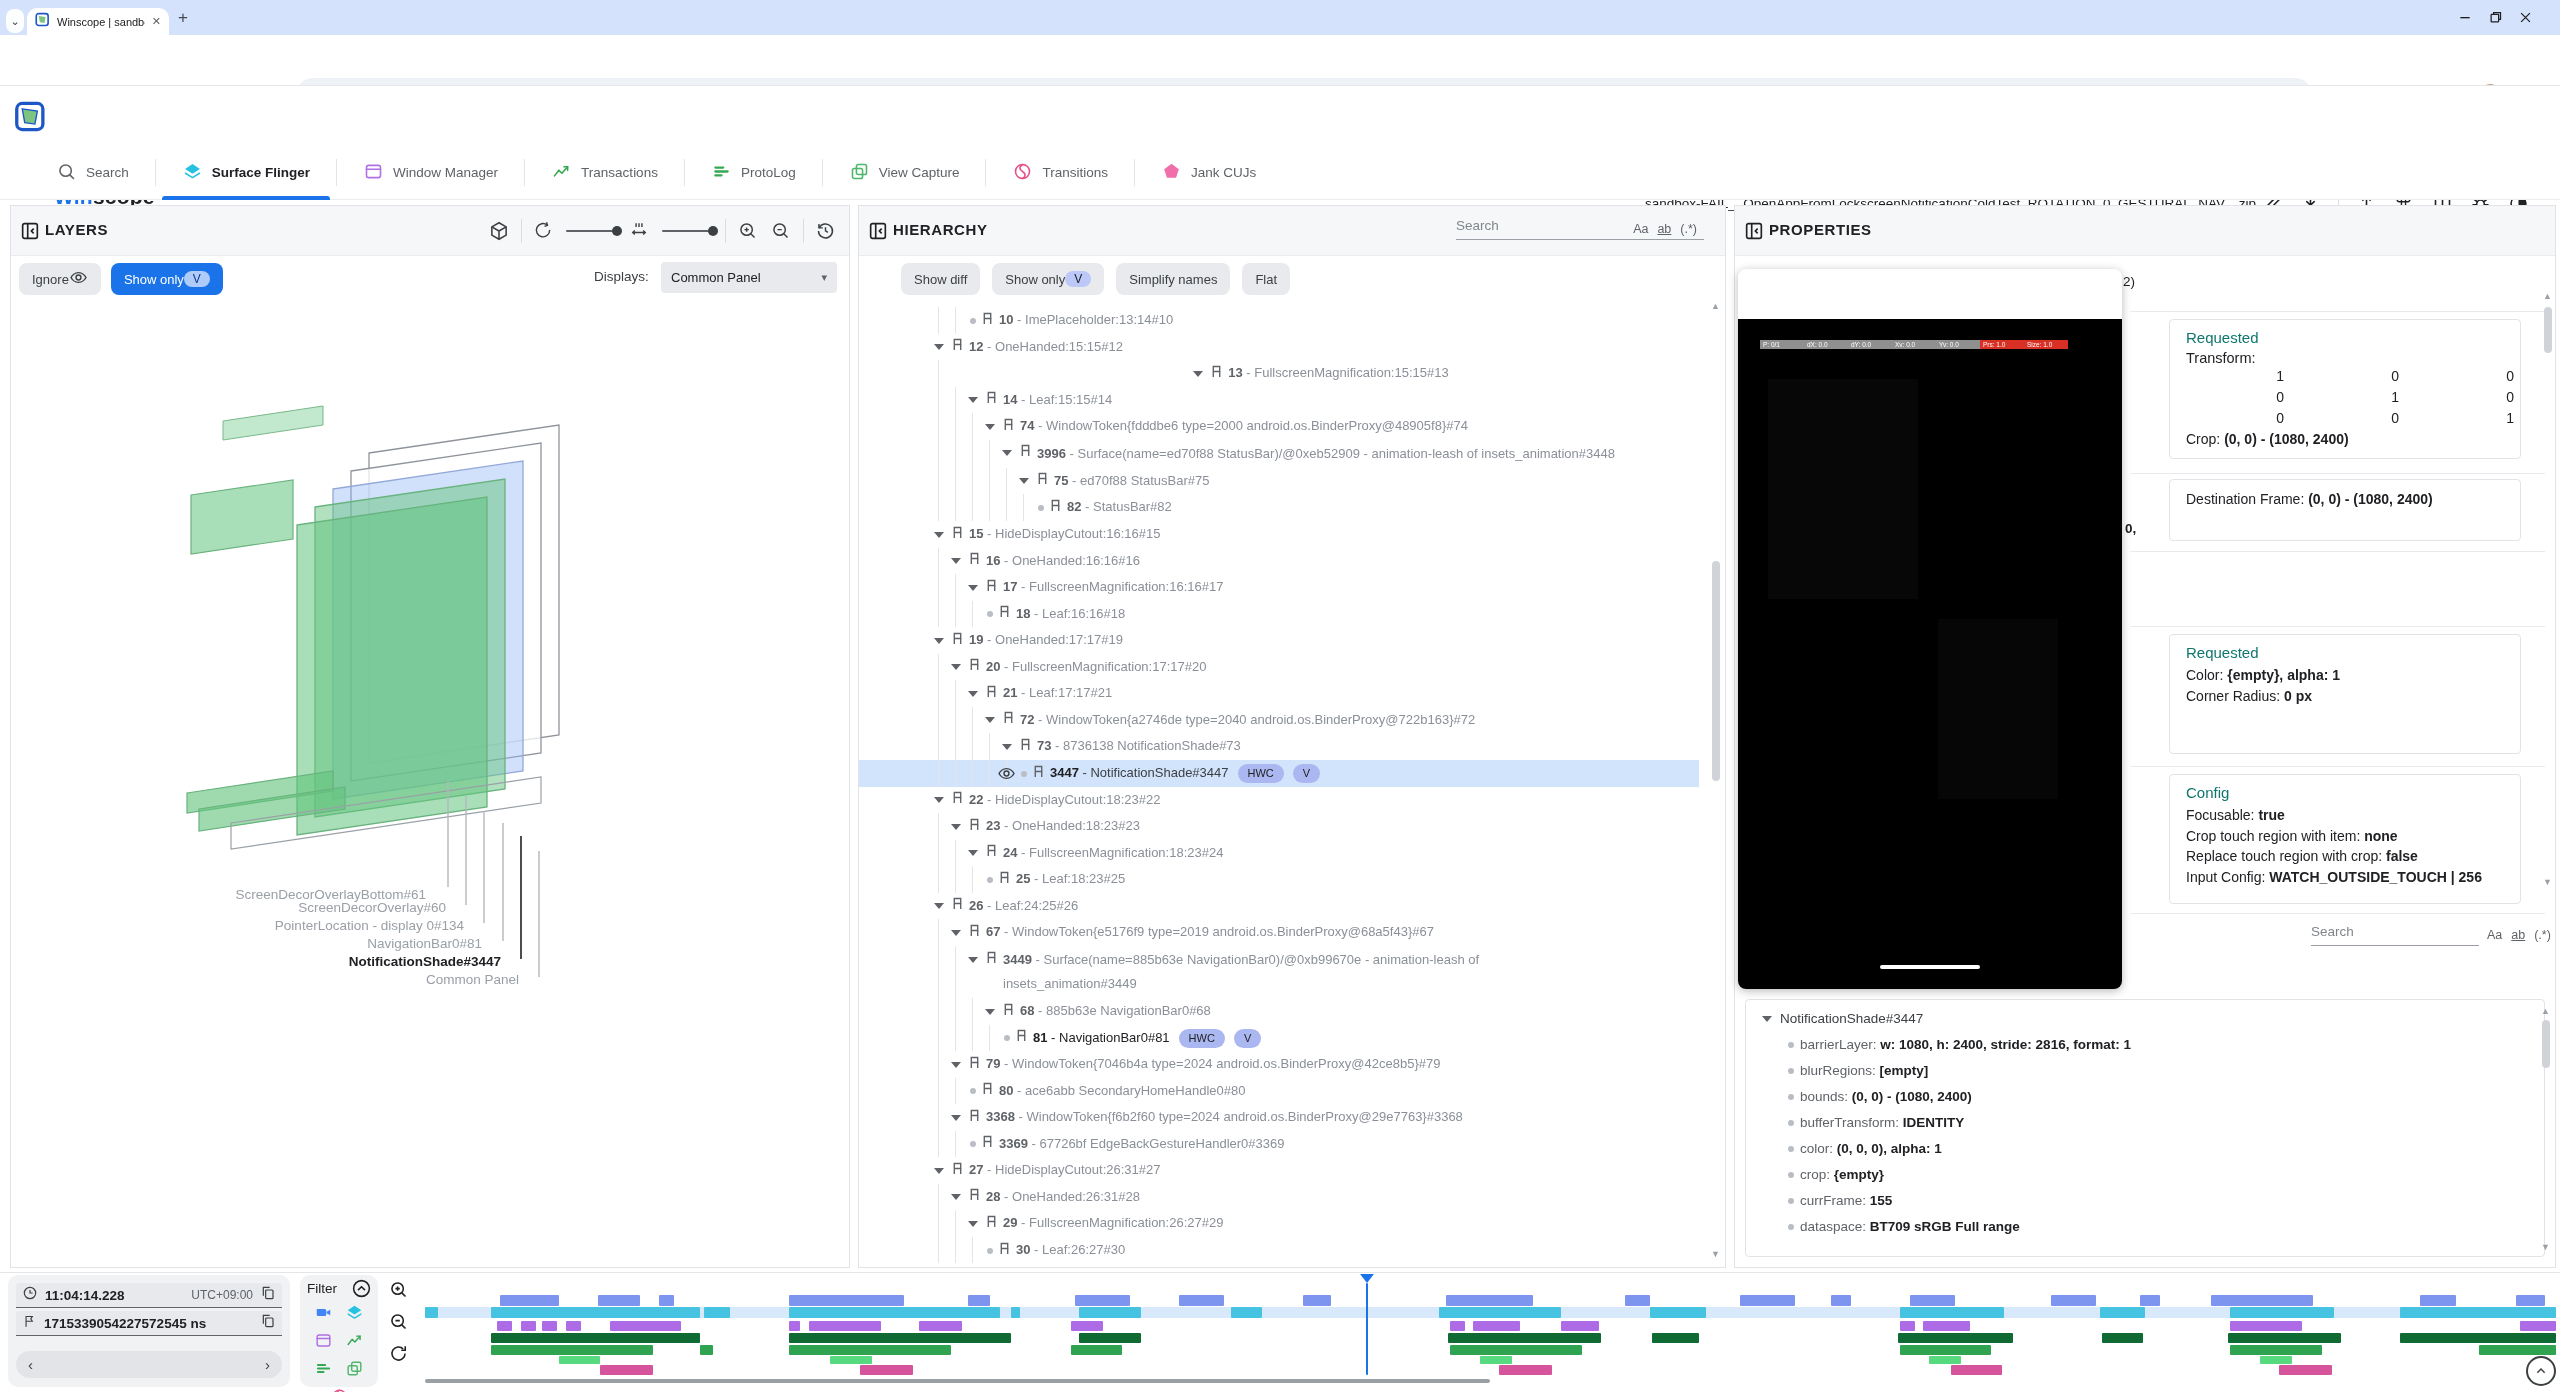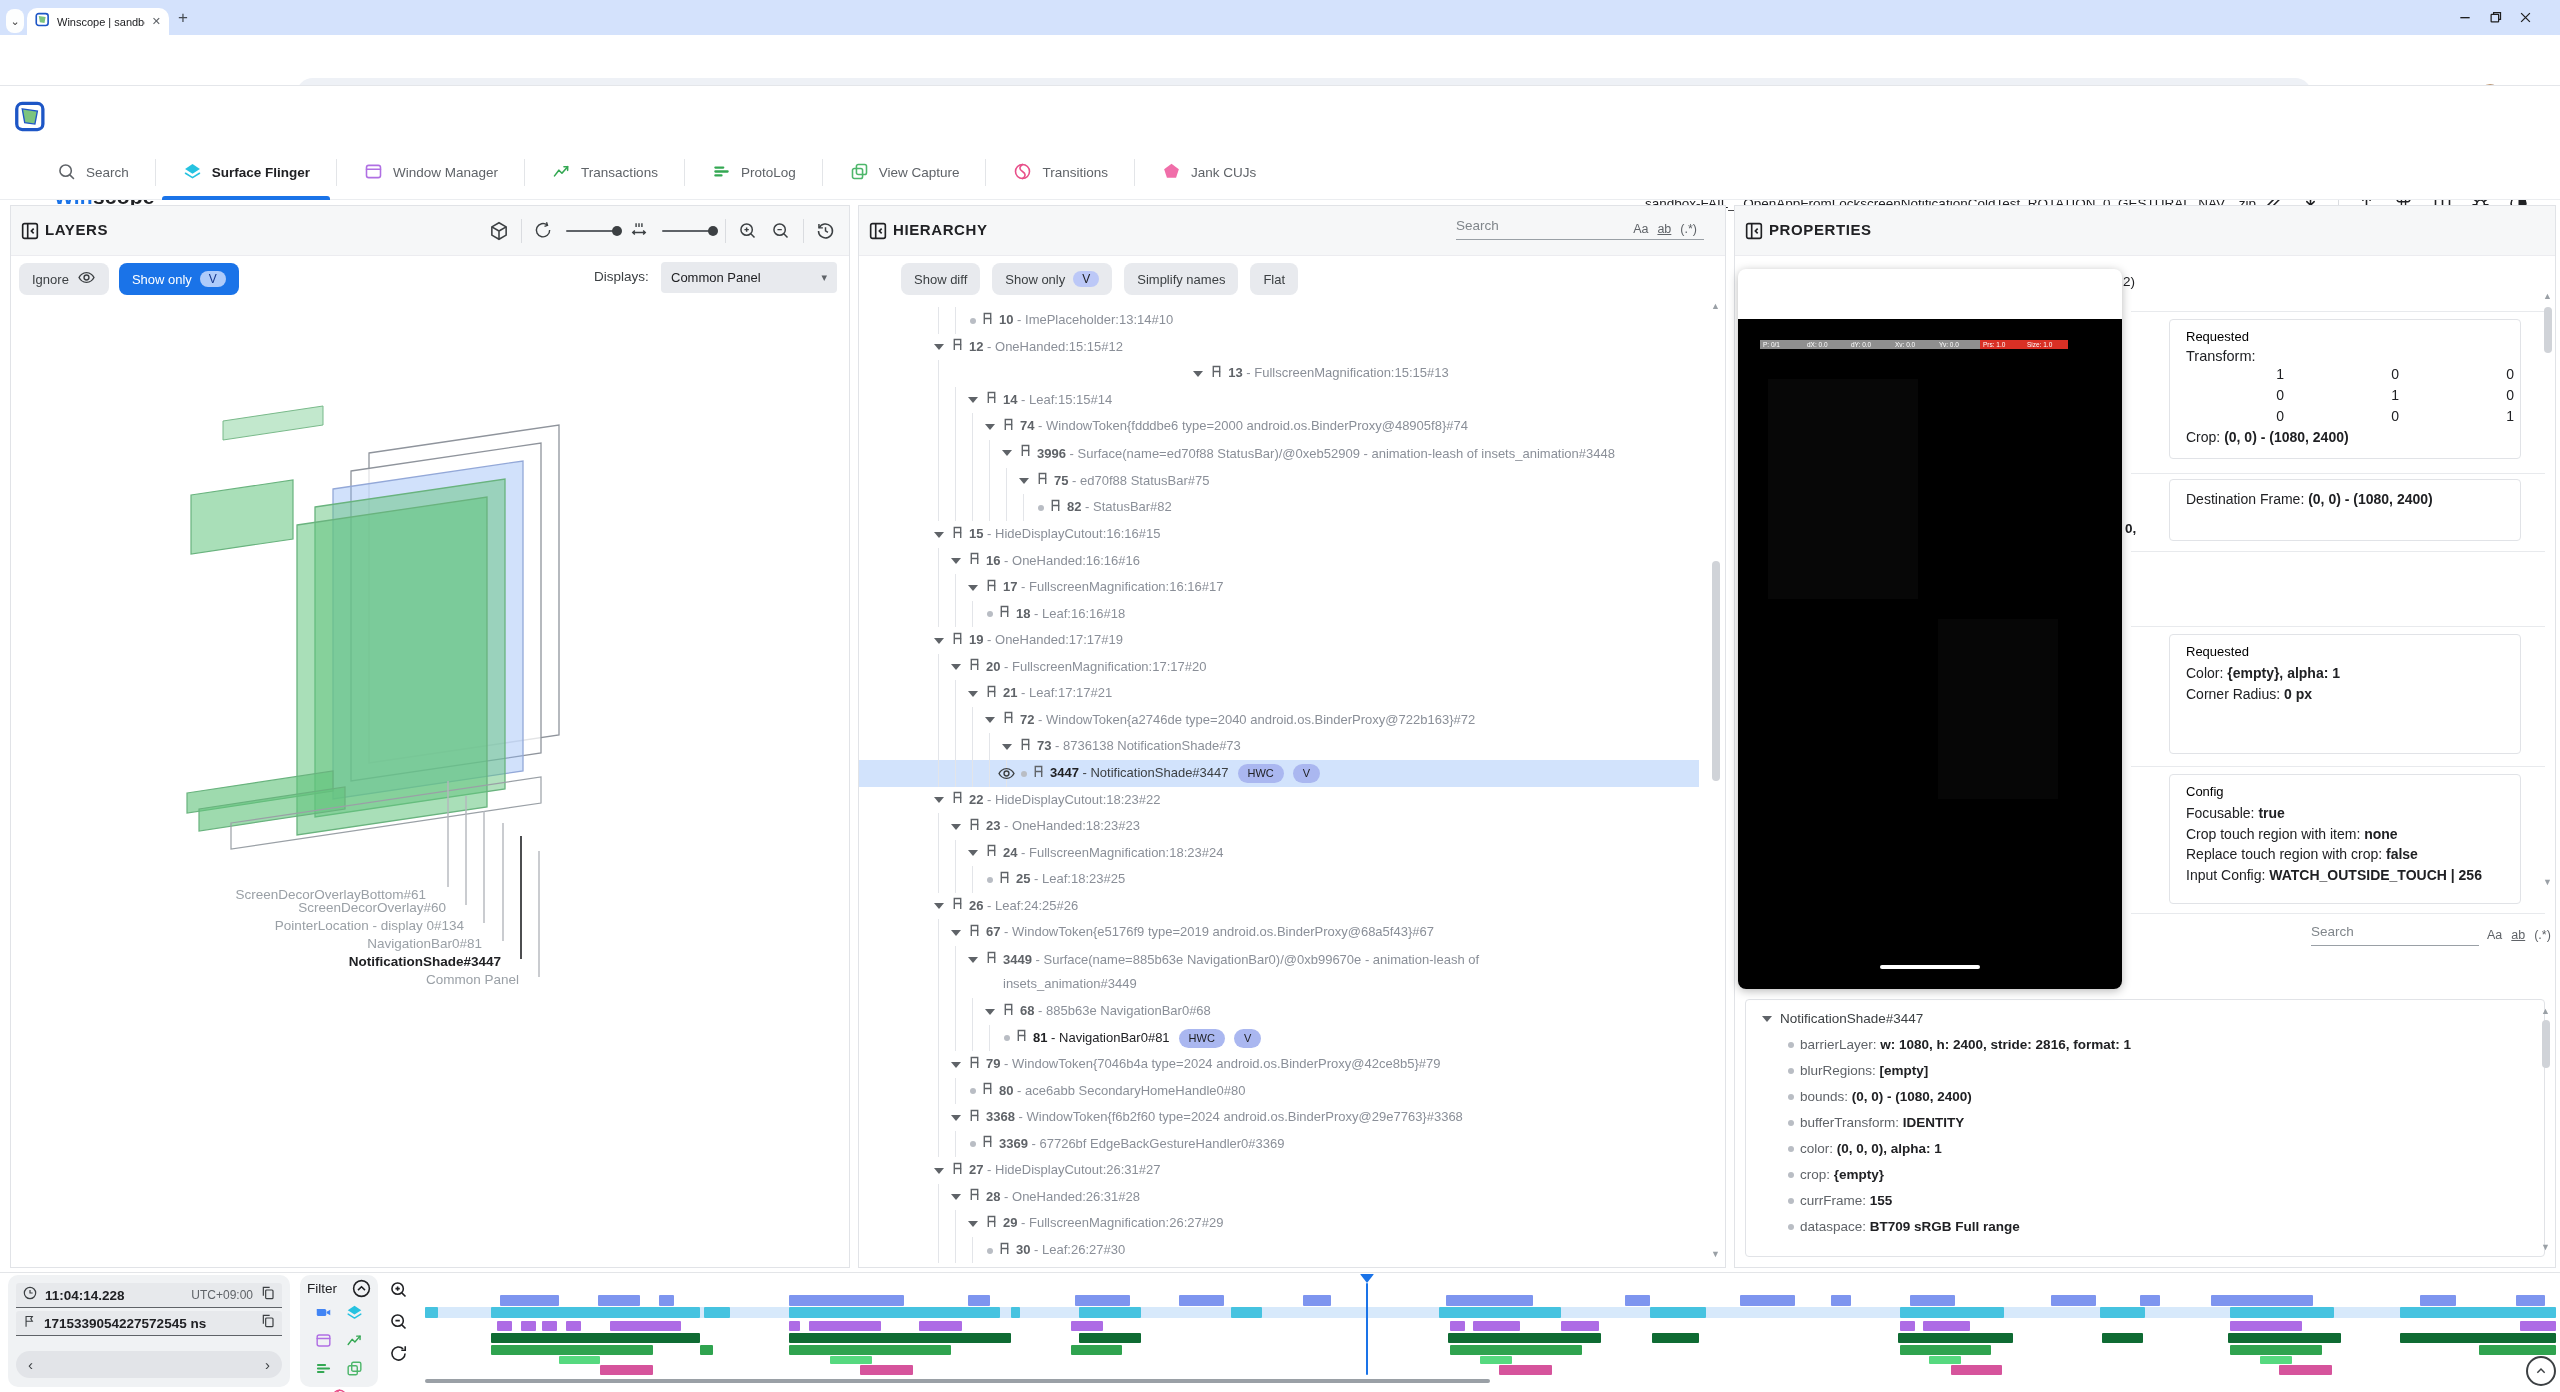--- a/index.html
+++ b/index.html
@@ -37,21 +37,21 @@
   .navtab.active{color:#202124;font-weight:bold;}
   .navtab.active::after{content:"";position:absolute;left:6px;right:6px;bottom:0;height:4px;background:#1a73e8;border-radius:3px 3px 0 0;}
   .navdiv{width:1px;background:#e3e5e8;margin:14px 0;}
   .filterpresets{position:absolute;right:4px;top:127px;height:24px;padding:0 12px;background:#1a73e8;color:#fff;
     font-size:11.5px;font-weight:bold;border-radius:5px;display:flex;align-items:center;gap:6px;}
   
   .panel{position:absolute;top:205px;height:1063px;background:#fff;border:1px solid #e1e3e7;}
   .ptitlebar{position:absolute;left:0;top:0;right:0;height:50px;background:#f6f7f8;border-bottom:1px solid #ececf0;}
   .ptitle{position:absolute;left:34px;top:15px;font-size:15px;font-weight:bold;letter-spacing:.6px;color:#202124;}
   .pticon{position:absolute;left:8px;top:14px;width:22px;height:22px;color:#202124;}
-  .chip{display:inline-flex;align-items:center;gap:8px;height:29px;padding:16px 13px;border-radius:8px;
+  .chip{display:inline-flex;align-items:center;gap:0;height:29px;padding:16px 13px;border-radius:8px;
     background:#e8eaee;color:#3c4043;font-size:13px;white-space:nowrap;}
   .chip .vbadge{background:#bcc8f7;color:#202124;border-radius:10px;padding:1px 9px;font-size:12px;}
   .chip.blue{background:#1a73e8;color:#fff;}
   .chip.blue .vbadge{background:#aecbfa;color:#17388f;}
   
   .l-label{position:absolute;font-size:13.5px;color:#9aa0a6;white-space:nowrap;}
   .l-label.sel{color:#202124;font-weight:bold;}
   
   .tbico{width:22px;height:22px;color:#3c4043;}
   .slider{position:relative;width:52px;height:2px;background:#5f6368;border-radius:1px;}
@@ -79,21 +79,21 @@
   .hchip{display:inline-block;background:#aab7f0;color:#202124;border-radius:10px;padding:0px 10px;
     font-size:11px;line-height:19px;vertical-align:middle;margin-left:9px;font-weight:normal;}
   .guide{position:absolute;top:0;bottom:0;border-left:1px solid #e3e5e9;}
   
   .sbtrack{position:absolute;width:12px;}
   .sbthumb{position:absolute;left:2px;width:8px;background:#d0d3d8;border-radius:4px;}
   .sbarrow{position:absolute;left:1px;font-size:9px;color:#9aa0a6;}
   
   .propsep{position:absolute;height:1px;background:#e8eaed;}
   .propbox{position:absolute;border:1px solid #e1e3e7;border-radius:4px;padding:9px 16px;font-size:14px;color:#202124;}
-  .propbox .boxlabel{color:#000000;font-size:13px;margin-bottom:4px;}
+  .propbox .boxlabel{color:#0f766e;font-size:15px;margin-bottom:4px;}
   .propbox .val{font-weight:bold;}
   .propline{line-height:20.5px;}
   .popup{position:absolute;background:#fff;border-radius:8px;box-shadow:0 2px 10px rgba(0,0,0,.28);}
   .popuphdr{position:relative;height:50px;display:flex;align-items:center;}
   .dots{display:grid;grid-template-columns:4px 4px;grid-gap:3px;margin-left:14px;}
   .dots i{width:3.5px;height:3.5px;border-radius:50%;background:#3c4043;}
   .ovchip{height:9px;font-size:6.5px;line-height:9px;color:#fff;padding:0 3px;white-space:nowrap;overflow:hidden;}
   .ptree{position:absolute;border:1px solid #e1e3e7;border-radius:4px;overflow:hidden;font-size:13.5px;}
   .ptrow{height:26px;line-height:26px;color:#5f6368;white-space:nowrap;overflow:hidden;}
   .ptrow .pv{font-weight:bold;color:#202124;}

